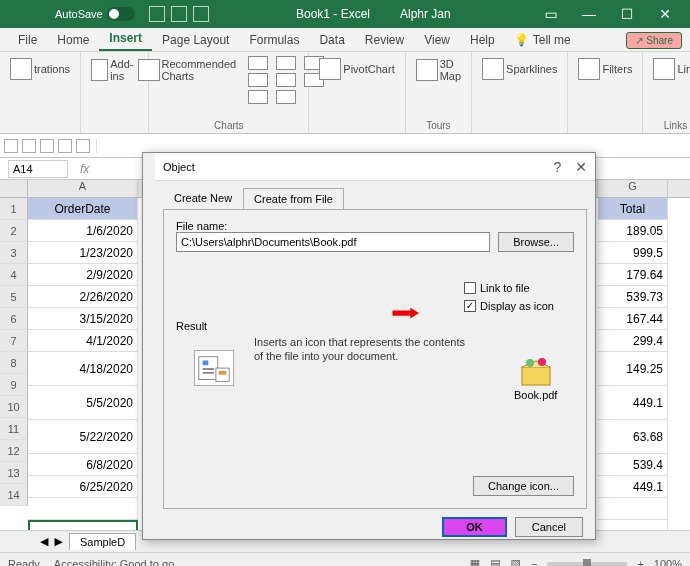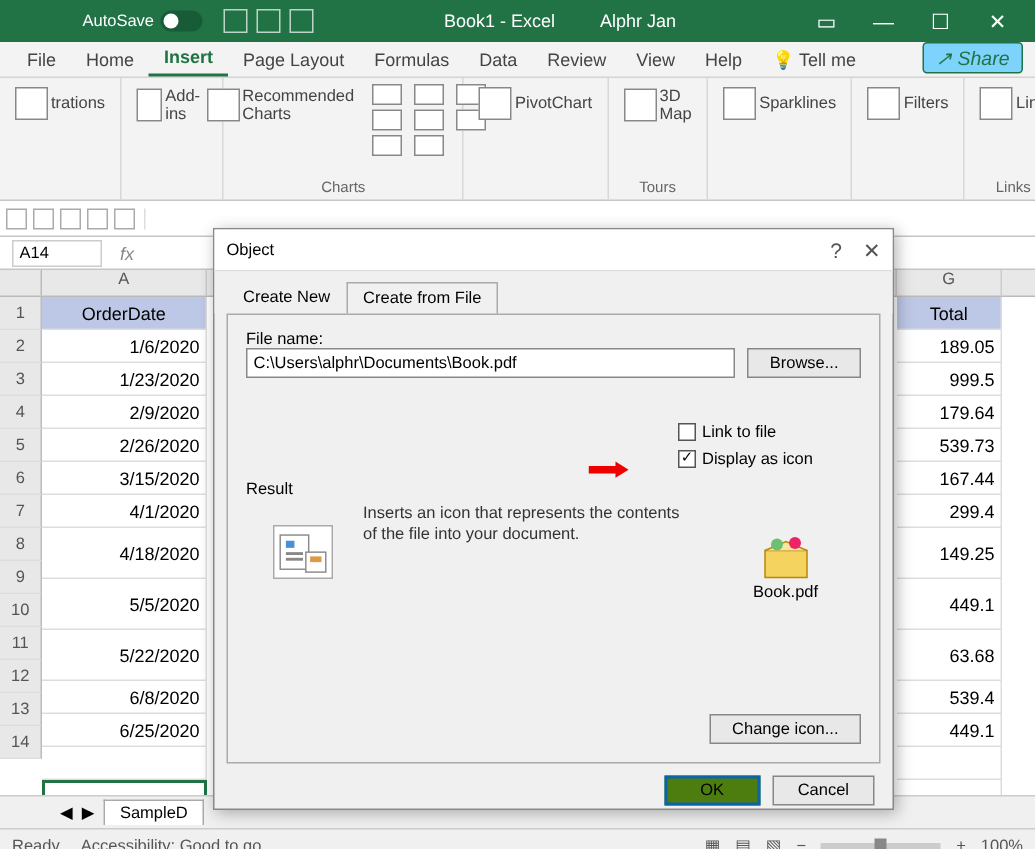--- a/index.html
+++ b/index.html
@@ -14,21 +14,21 @@
 .titlebar .qat-icon { width: 16px; height: 16px; border: 1px solid #fff; opacity: .7; }
 .titlebar .center { flex: 1; display: flex; justify-content: center; gap: 30px; font-size: 12px; }
 .titlebar .win-btns { display: flex; gap: 8px; padding: 0 6px; }
 .titlebar .win-btn { width: 30px; text-align: center; font-size: 14px; }
 
 
 .menutabs { height: 24px; background: #f3f3f3; display: flex; align-items: flex-end; padding: 0 8px; border-bottom: 1px solid #d4d4d4; }
 .menutabs .tab { padding: 4px 10px; font-size: 12px; color: #444; cursor: pointer; }
 .menutabs .tab.active { color: #217346; border-bottom: 2px solid #217346; font-weight: 600; }
 .menutabs .spacer { flex: 1; }
-.menutabs .share { background: #7dd3fc; border: 1px solid #217346; color: #217346; padding: 2px 8px; border-radius: 3px; font-size: 13px; margin-bottom: 2px; font-style: italic; }
+.menutabs .share { background: #fca5a5; border: 1px solid #217346; color: #217346; padding: 2px 8px; border-radius: 3px; font-size: 10px; margin-bottom: 2px; }
 
 
 .ribbon { height: 82px; background: #f3f3f3; display: flex; border-bottom: 1px solid #c6c6c6; overflow: hidden; }
 .ribbon .group { border-right: 1px solid #d8d8d8; padding: 4px 6px 2px; display: flex; flex-direction: column; align-items: center; justify-content: space-between; }
 .ribbon .group .label { font-size: 10px; color: #666; margin-top: 2px; }
 .ribbon .big-btn { display: flex; flex-direction: row; align-items: center; gap: 2px; font-size: 11px; color: #444; padding: 2px 4px; }
 .ribbon .big-btn .ico { width: 22px; height: 22px; border: 1px solid #888; background: #fff; }
 .ribbon .charts-row { display: flex; gap: 8px; }
 .ribbon .mini { width: 20px; height: 14px; border: 1px solid #888; background: #fff; }
 
@@ -60,40 +60,40 @@
 .sheettabs { height: 22px; background: #f0f0f0; display: flex; align-items: center; border-top: 1px solid #ccc; padding: 0 40px; gap: 6px; font-size: 11px; }
 .sheettabs .stab { background: #fff; border: 1px solid #aaa; border-bottom: none; padding: 2px 10px; }
 
 
 .statusbar { height: 22px; background: #f0f0f0; display: flex; align-items: center; justify-content: space-between; padding: 0 8px; font-size: 11px; color: #555; border-top: 1px solid #ccc; }
 .statusbar .right { display: flex; align-items: center; gap: 10px; }
 .zoom-slider { width: 80px; height: 4px; background: #ccc; position: relative; }
 .zoom-slider::after { content: ""; width: 8px; height: 10px; background: #888; position: absolute; top: -3px; left: 36px; }
 
 
-.dialog { position: absolute; left: 142px; top: 152px; width: 454px; height: 388px; background: #f0f0f0; border: 1px solid #888; box-shadow: 2px 2px 10px rgba(0,0,0,.3); font-size: 11px; }
+.dialog { position: absolute; left: 142px; top: 152px; width: 454px; height: 388px; background: #f0f0f0; border: 1px solid #888; box-shadow: 2px 2px 10px rgba(0,0,0,.3); font-size: 11px; padding-left: 12px; }
 .dialog .dtitle { height: 28px; display: flex; align-items: center; justify-content: space-between; padding: 0 8px; background: #fff; border-bottom: 1px solid #ddd; }
 .dialog .dtitle .dright { display: flex; gap: 14px; font-size: 14px; color: #555; }
 .dialog .dtabs { display: flex; padding: 6px 8px 0; background: #f0f0f0; }
 .dialog .dtab { padding: 4px 10px; border: 1px solid transparent; cursor: pointer; }
 .dialog .dtab.active { background: #f0f0f0; border: 1px solid #aaa; border-bottom-color: #f0f0f0; position: relative; top: 1px; }
 .dialog .dbody { border: 1px solid #aaa; margin: 0 8px; padding: 10px 12px; background: #f0f0f0; height: 300px; position: relative; }
 .dialog .row { display: flex; align-items: center; gap: 8px; margin-bottom: 8px; }
 .dialog input[type=text] { flex: 1; border: 1px solid #888; padding: 3px 4px; font-size: 11px; background: #fff; }
 .dialog .btn { border: 1px solid #888; background: #e8e8e8; padding: 3px 14px; font-size: 11px; cursor: pointer; }
 .dialog .chkrow { position: absolute; left: 300px; display: flex; align-items: center; gap: 4px; font-size: 11px; }
 .dialog .chk { width: 12px; height: 12px; border: 1px solid #555; background: #fff; display: inline-flex; align-items: center; justify-content: center; font-size: 10px; line-height: 1; }
 .dialog .result-lbl { position: absolute; left: 12px; top: 110px; }
 .dialog .result-desc { position: absolute; left: 90px; top: 125px; width: 220px; font-size: 11px; color: #333; line-height: 1.3; }
 .dialog .result-ico { position: absolute; left: 30px; top: 140px; width: 40px; height: 36px; border: 1px solid #aaa; background: #fff; }
 .dialog .pdf-ico { position: absolute; left: 350px; top: 145px; text-align: center; font-size: 11px; }
 .dialog .pdf-ico .pimg { width: 32px; height: 32px; margin: 0 auto 2px; }
 .dialog .change-btn { position: absolute; right: 12px; bottom: 12px; }
 .dialog .dbuttons { display: flex; justify-content: flex-end; gap: 8px; padding: 8px 12px; }
-.dialog .ok { border: 2px solid #0a64ad; background: #4d7c0f; padding: 2px 22px; font-size: 11px; }
+.dialog .ok { border: 2px solid #0a64ad; background: #d946ef; padding: 2px 22px; font-size: 11px; font-weight: bold; }
 .dialog .cancel { border: 1px solid #888; background: #e8e8e8; padding: 3px 16px; font-size: 11px; }
 
 .arrow { position: absolute; left: 396px; top: 300px; color: #e00; font-size: 22px; transform: scaleX(1.6); pointer-events: none; }
 .arrow::before { content: "➡"; }
 
 .gap-col { width: 460px; }
 </style>
 </head>
 <body>
 

